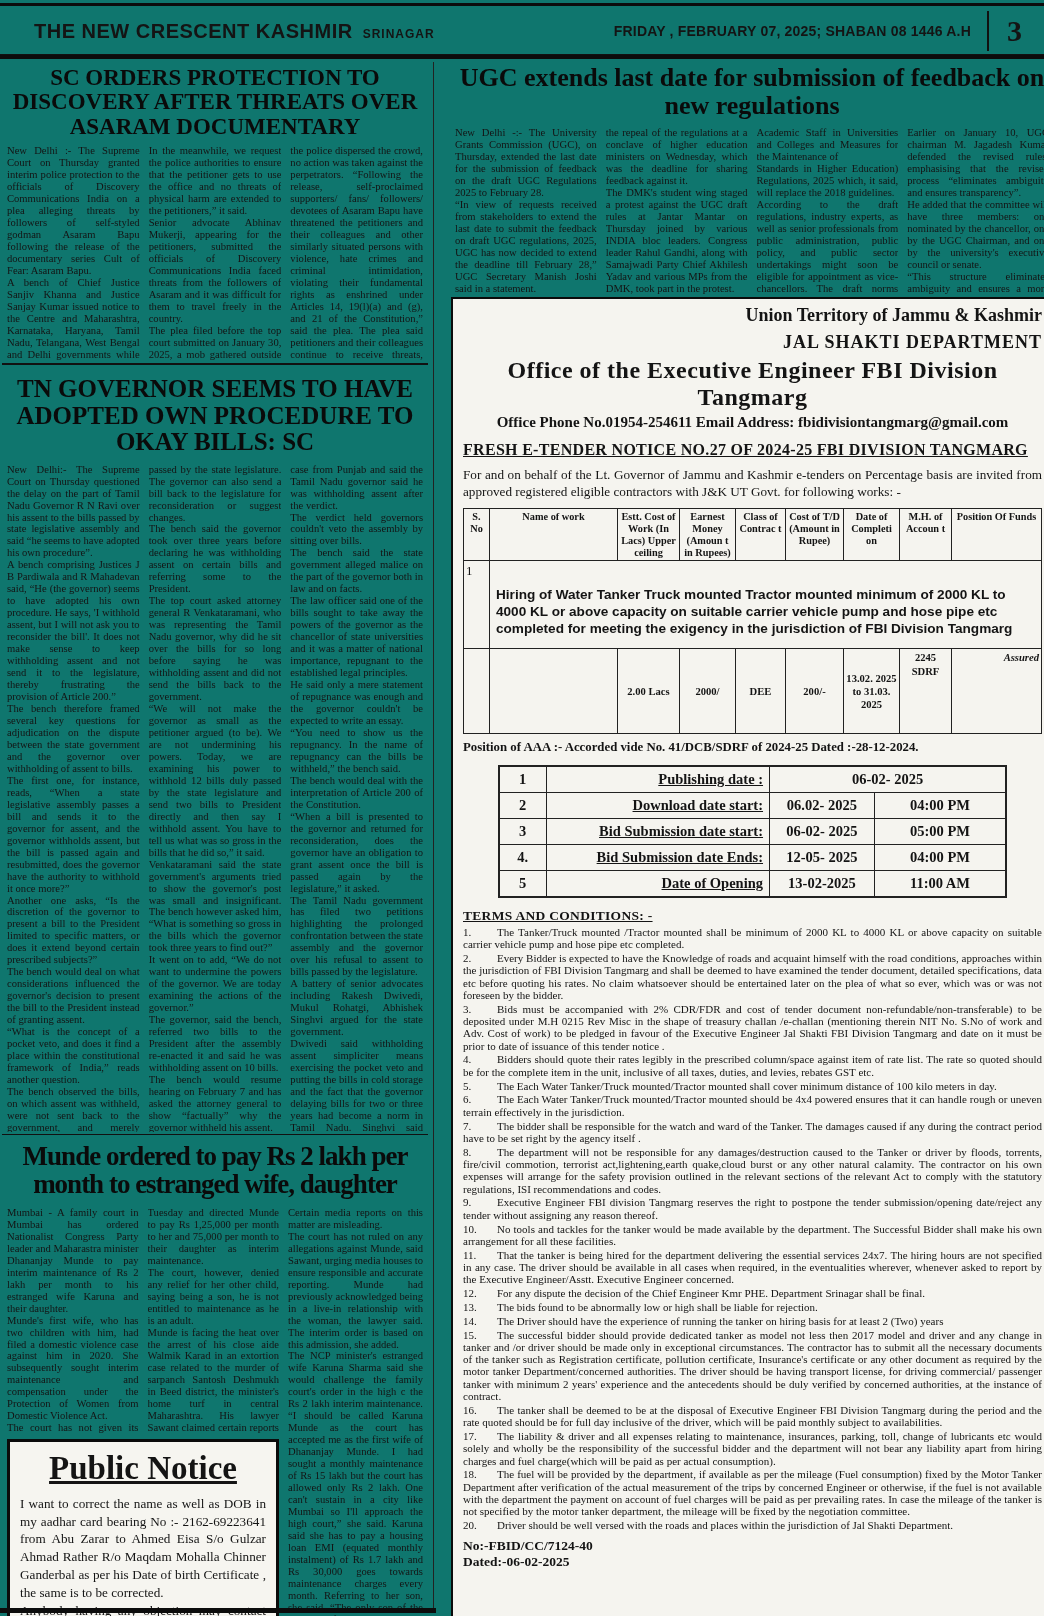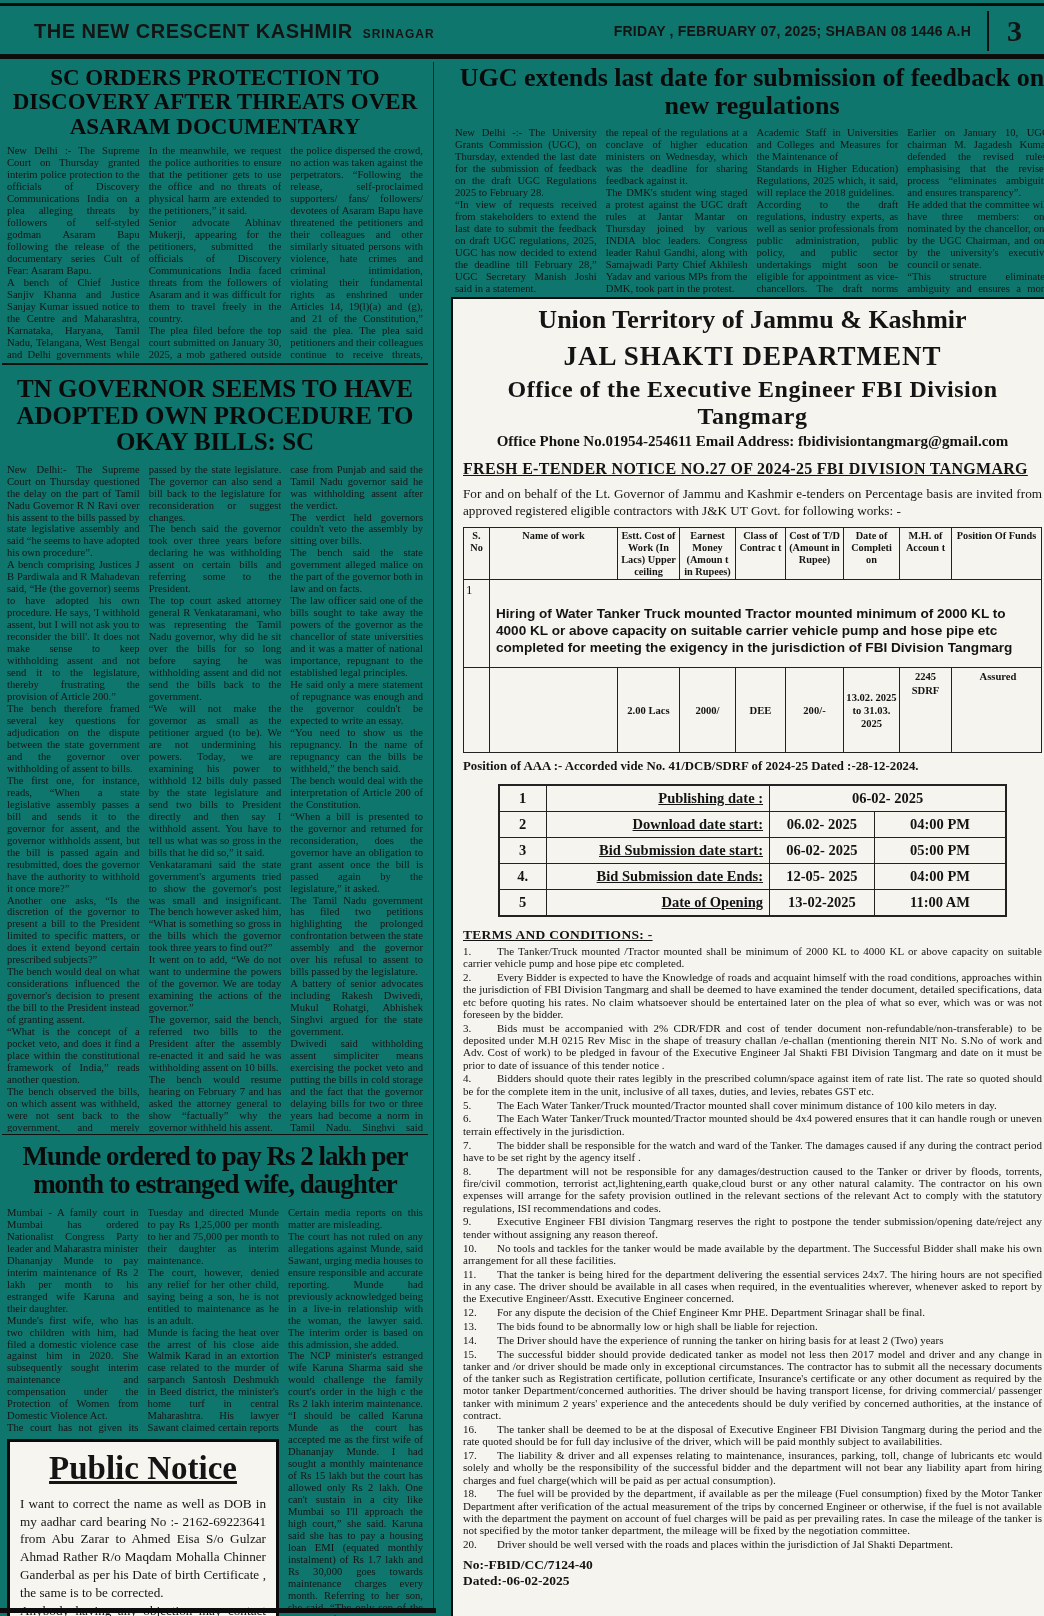--- a/index.html
+++ b/index.html
@@ -47,35 +47,35 @@
 
   
   .pnotice{border:3px solid #0b0b0b;margin-top:6px;padding:6px 10px 8px;background:#f6f5f0;flex:1;}
   .pn-title{font-size:33px;font-weight:bold;text-align:center;text-decoration:underline;margin:2px 0 8px;}
   .pn-body{font-size:13.2px;line-height:1.35;text-align:justify;white-space:pre-line;}
 
   .bottombar{position:absolute;left:0;top:1608px;width:436px;height:5px;background:#0c0c0c;}
 
   
   .tender{border:2px solid #0b0b0b;margin:2px 2px 0 3px;padding:6px 10px 8px;height:1322px;background:#f5f4ef;}
-  .t-territory{text-align:center;font-size:26px;font-weight:bold;}
-  .t-dept{text-align:center;font-size:27px;font-weight:bold;letter-spacing:1px;margin-top:6px;}
+  .t-territory{text-align:right;font-size:18px;font-weight:bold;}
+  .t-dept{text-align:right;font-size:18px;font-weight:bold;letter-spacing:1px;margin-top:6px;}
   .t-office{text-align:center;font-size:24px;font-weight:bold;margin-top:4px;letter-spacing:.5px;}
   .t-contact{text-align:center;font-size:15px;font-weight:bold;margin-top:3px;}
   .t-notice{font-size:16px;font-weight:bold;text-decoration:underline;margin-top:10px;letter-spacing:.3px;}
   .t-intro{font-size:13.2px;margin-top:8px;text-align:justify;line-height:1.25;}
 
   table{border-collapse:collapse;}
   .works{width:100%;margin-top:8px;table-layout:fixed;}
   .works th,.works td{border:1px solid #222;font-size:10.3px;padding:2px 2px;vertical-align:top;text-align:center;}
   .works th{font-weight:bold;line-height:1.15;}
   .works .wname{text-align:left;font-family:"Liberation Sans",sans-serif;font-weight:bold;font-size:13.6px;
                 line-height:1.25;padding:26px 6px 10px;border-left:none;}
   .works .vals td{font-weight:bold;height:80px;vertical-align:middle;font-size:10.6px;line-height:1.25;}
-  .works .funds-val{text-align:center;padding-left:5px;}
+  .works .funds-val{text-align:right;padding-left:5px;font-style:italic;}
   .t-aaa{font-size:12.8px;font-weight:bold;margin-top:6px;}
 
   .dates{width:88%;margin:10px auto 0;border:2px solid #222;}
   .dates td{border:1.5px solid #222;font-weight:bold;font-size:14.5px;padding:4px 6px;}
   .dates .dn{width:34px;text-align:center;}
   .dates .dl{width:44%;text-align:right;text-decoration:underline;}
   .dates .dd{text-align:center;}
   .dates .dt{text-align:center;width:26%;}
 
   .t-terms-title{font-size:13.5px;font-weight:bold;text-decoration:underline;margin-top:10px;letter-spacing:.3px;}

